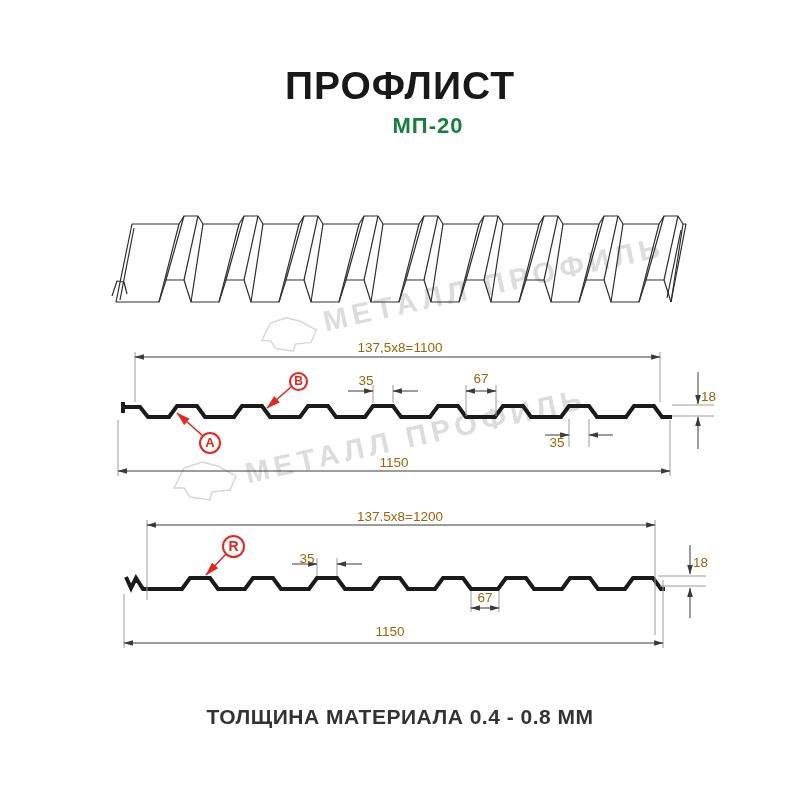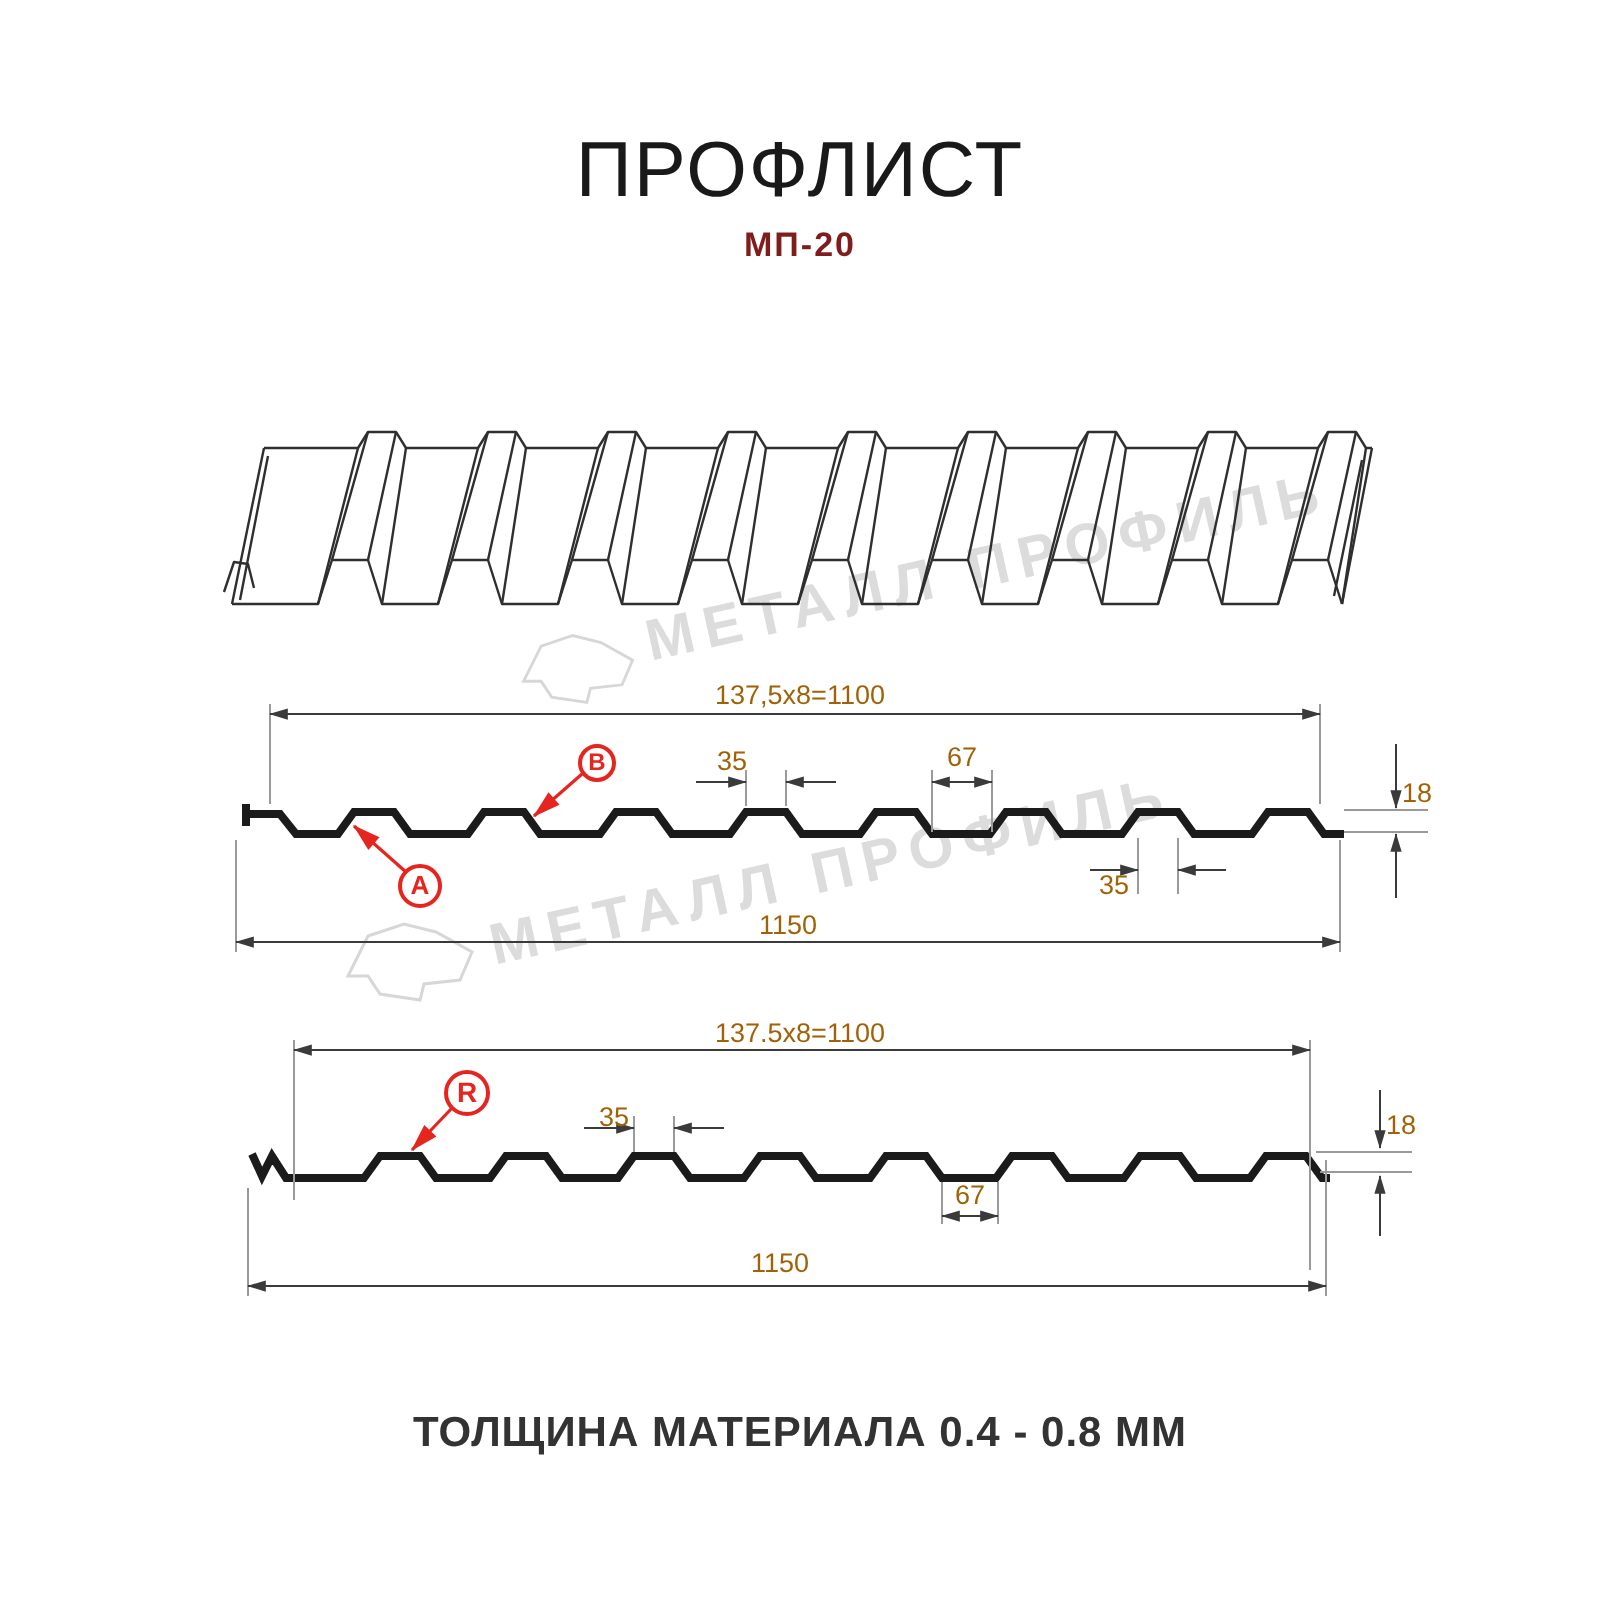--- a/index.html
+++ b/index.html
@@ -2,22 +2,22 @@
 <html><head>
 <meta charset="utf-8">
 <style>
   html,body{margin:0;padding:0;background:#ffffff;}
   #stage{
     position:relative;width:800px;height:800px;background:#ffffff;
     font-family:"Liberation Sans",sans-serif;overflow:hidden;
   }
   .abs{position:absolute;}
   .ctr{transform:translateX(-50%);white-space:nowrap;}
-  .title{font-size:39px;font-weight:400;letter-spacing:1px;color:#191919;}
-  .subtitle{font-size:17px;font-weight:700;letter-spacing:1px;color:#7f1d1d;}
+  .title{font-size:39px;font-weight:700;letter-spacing:1px;color:#191919;}
+  .subtitle{font-size:22px;font-weight:700;letter-spacing:1px;color:#15803d;margin-left:28px;}
   .footer-note{font-size:21px;font-weight:600;letter-spacing:0.5px;color:#333;}
   .dim{font-size:13.5px;color:#a16207;white-space:nowrap;}
   .wm{
     font-size:29px;font-weight:700;letter-spacing:5px;color:#dcdcdc;
     transform-origin:left top;transform:rotate(-12.5deg);white-space:nowrap;
   }
   .lbl-circle{
     position:absolute;border:2px solid #e6251f;border-radius:50%;
     color:#e6251f;text-align:center;font-weight:700;background:transparent;
     box-sizing:border-box;
@@ -143,21 +143,21 @@
   <span class="abs ctr title" style="left:400px;top:64px;">ПРОФЛИСТ</span>
   <span class="abs ctr subtitle" style="left:400px;top:113px;">МП-20</span>
 
   <span class="abs ctr dim" style="left:400px;top:340px;">137,5x8=1100</span>
   <span class="abs ctr dim" style="left:366px;top:373px;">35</span>
   <span class="abs ctr dim" style="left:481px;top:371px;">67</span>
   <span class="abs dim" style="left:701px;top:389px;">18</span>
   <span class="abs ctr dim" style="left:557px;top:435px;">35</span>
   <span class="abs ctr dim" style="left:394px;top:455px;">1150</span>
 
-  <span class="abs ctr dim" style="left:400px;top:509px;">137.5x8=1100</span>
+  <span class="abs ctr dim" style="left:400px;top:509px;">137.5x8=1200</span>
   <span class="abs ctr dim" style="left:307px;top:551px;">35</span>
   <span class="abs dim" style="left:693px;top:555px;">18</span>
   <span class="abs ctr dim" style="left:485px;top:590px;">67</span>
   <span class="abs ctr dim" style="left:390px;top:624px;">1150</span>
 
   <div class="lbl-circle lbl-a">A</div>
   <div class="lbl-circle lbl-b">B</div>
   <div class="lbl-circle lbl-r">R</div>
 
   <span class="abs ctr footer-note" style="left:400px;top:705px;text-align:center;">ТОЛЩИНА МАТЕРИАЛА 0.4 - 0.8 ММ</span>

